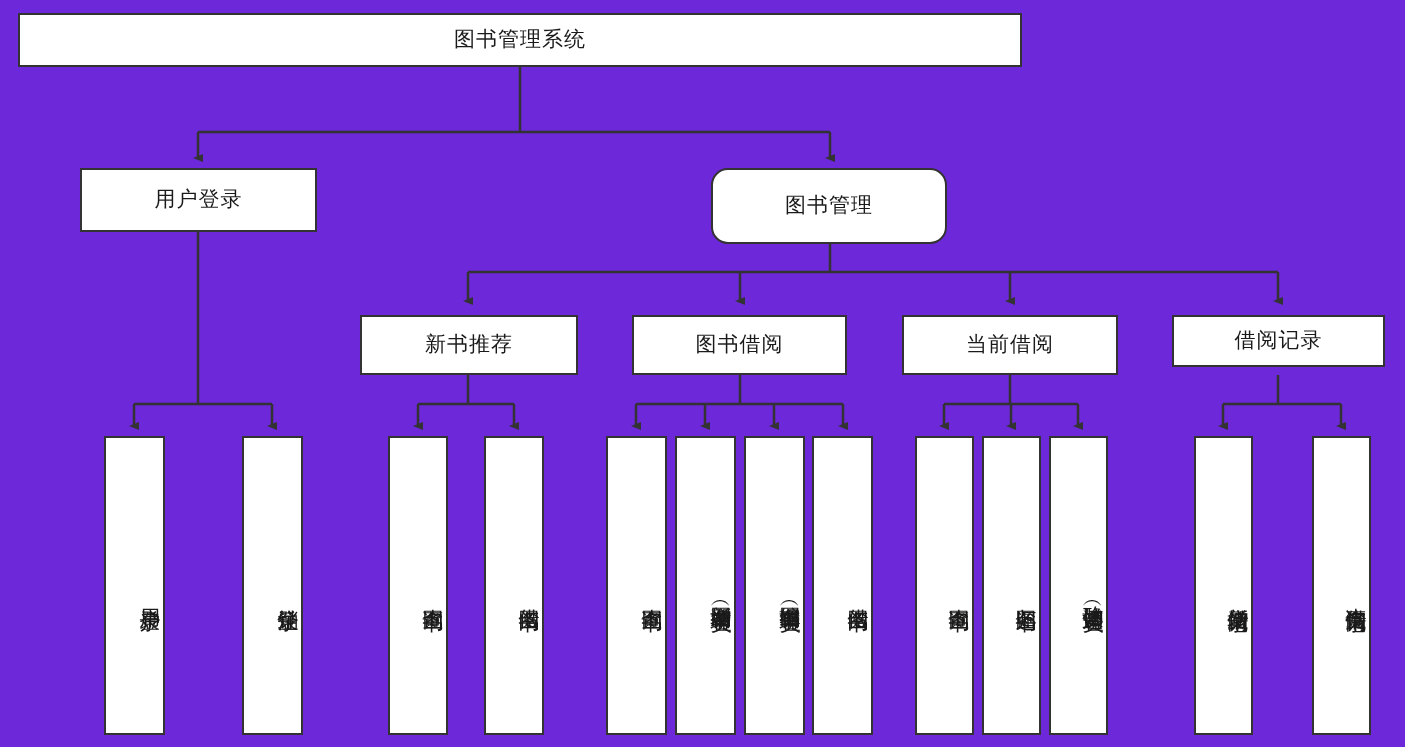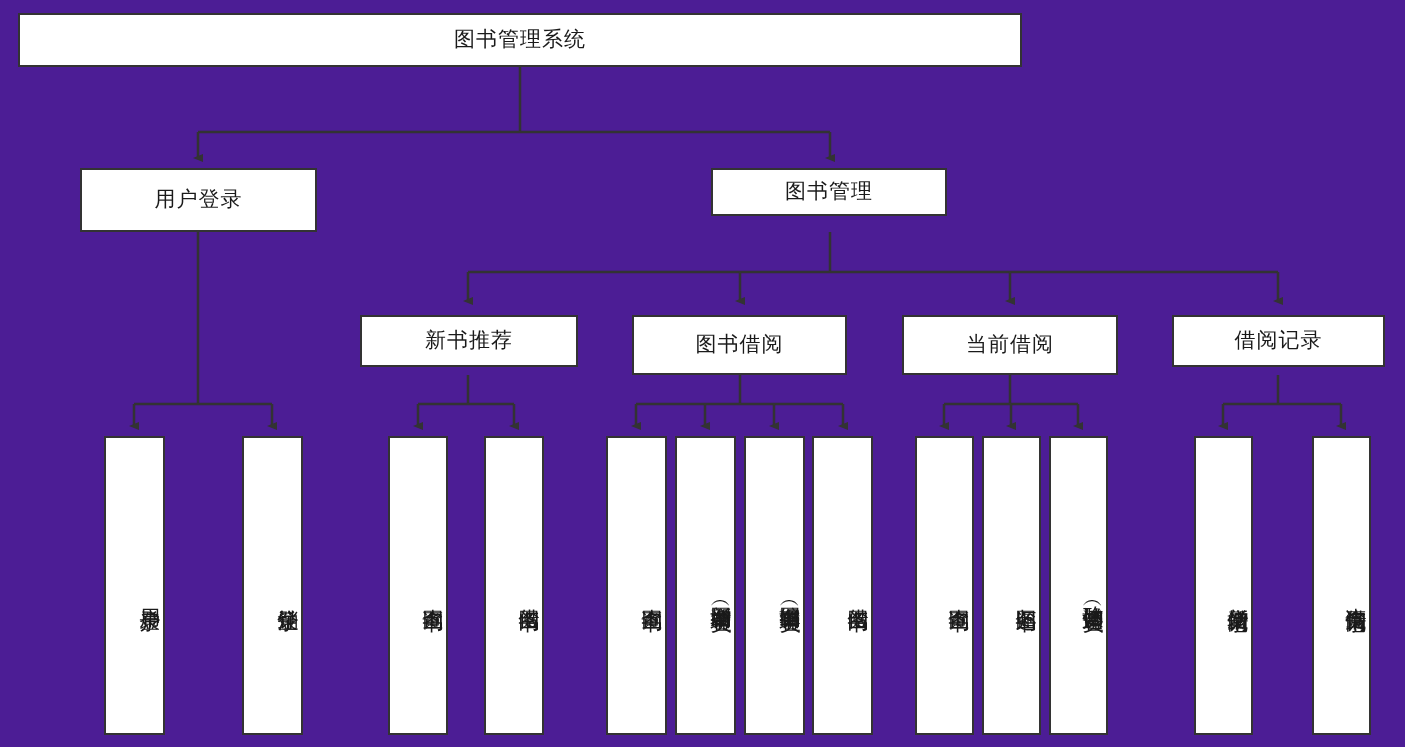--- a/index.html
+++ b/index.html
@@ -7,21 +7,21 @@
     padding: 0;
     background: #ffffff;
   }
   body {
     font-family: "DejaVu Sans", "Liberation Sans", sans-serif;
   }
   #canvas {
     position: relative;
     width: 1405px;
     height: 747px;
-    background: #4c1d95;
+    background: #6d28d9;
     overflow: hidden;
   }
   #svg-layer {
     position: absolute;
     left: 0;
     top: 0;
     width: 1405px;
     height: 747px;
   }
   .node {
@@ -123,25 +123,25 @@
   </svg>
 
   <div class="node node-h" style="left:18px; top:13px; width:1004px; height:54px;">
     <span>图书管理系统</span>
   </div>
 
   <div class="node node-h" style="left:80px; top:168px; width:237px; height:64px;">
     <span>用户登录</span>
   </div>
 
-  <div class="node node-h" style="left:711px; top:168px; width:236px; height:48px;">
+  <div class="node node-h" style="left:711px; top:168px; width:236px; height:76px;border-radius:17px;">
     <span>图书管理</span>
   </div>
 
-  <div class="node node-h" style="left:360px; top:315px; width:218px; height:52px;justify-content:center;">
+  <div class="node node-h" style="left:360px; top:315px; width:218px; height:60px;justify-content:center;">
     <span>新书推荐</span>
   </div>
 
   <div class="node node-h" style="left:632px; top:315px; width:215px; height:60px;">
     <span>图书借阅</span>
   </div>
 
   <div class="node node-h" style="left:902px; top:315px; width:216px; height:60px;">
     <span>当前借阅</span>
   </div>

